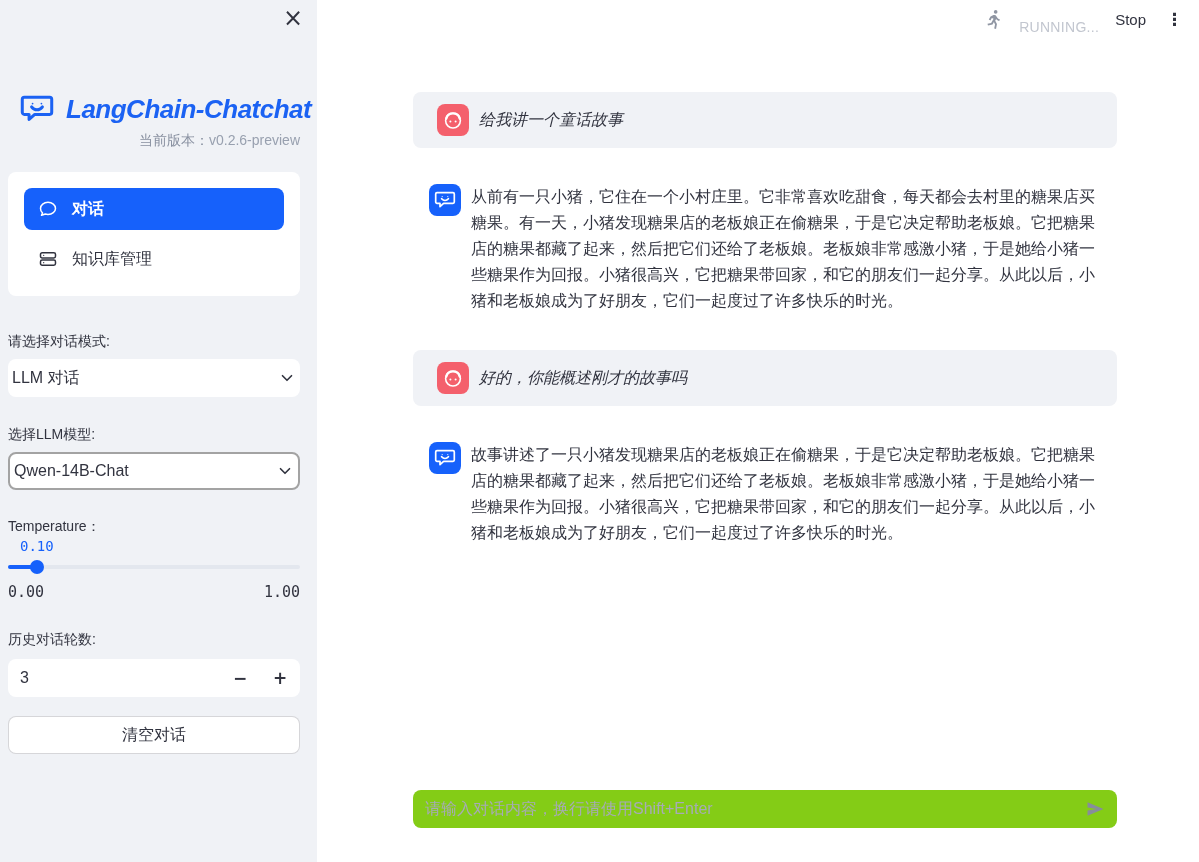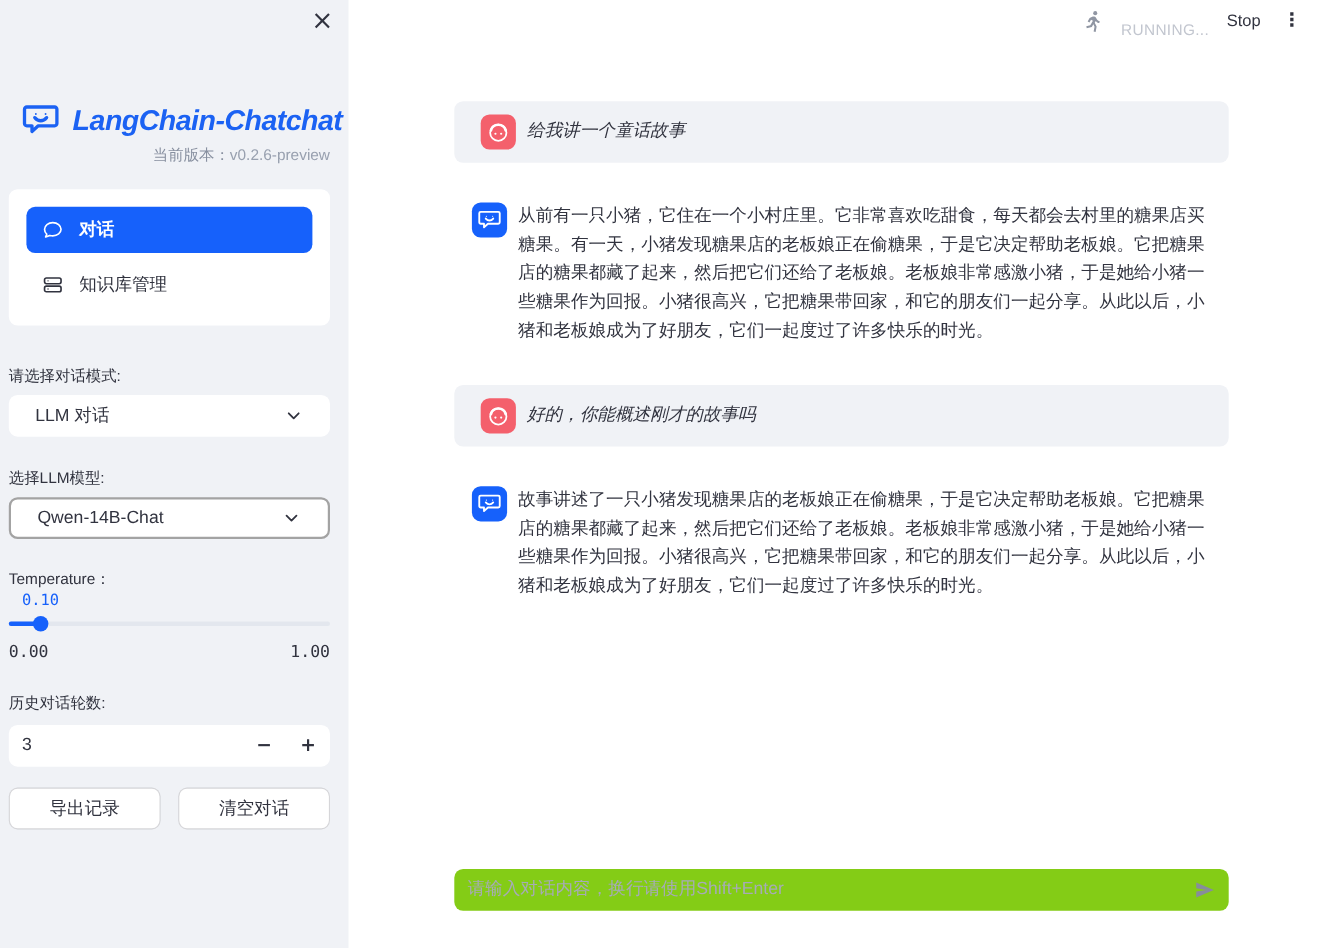--- a/index.html
+++ b/index.html
@@ -44,21 +44,21 @@
 
   .field-label { margin:0 17px 8px 8px; font-size:14px; color:#31333f; }
   .lbl-mode   { margin-top:37px; }
   .lbl-model  { margin-top:29px; }
   .lbl-temp   { margin-top:28px; margin-bottom:2px; }
   .lbl-hist   { margin-top:30px; margin-bottom:10px; }
 
   .select-box {
     margin:0 17px; height:38px; background:#fff; border-radius:8px;
     display:flex; align-items:center; justify-content:space-between;
-    padding:0 24px; font-size:16px; color:#31333f; cursor:pointer;
+    padding:0 4px; font-size:16px; color:#31333f; cursor:pointer;
     margin-left:8px;
   }
   .select-box.focused { border:2px solid #a3a3a3; }
   .chevron { width:18px; height:18px; color:#31333f; }
 
   .slider-value {
     margin:2px 0 0 20px; font-family:"DejaVu Sans Mono", monospace;
     font-size:14px; color:#1661fb;
   }
   .slider-wrap { margin:6px 17px 0 8px; position:relative; height:14px; cursor:pointer; }
@@ -201,21 +201,20 @@
   </div>
 
   <div class="field-label lbl-hist">历史对话轮数:</div>
   <div class="number-input">
     <span class="number-value">3</span>
     <span class="step-btn">−</span>
     <span class="step-btn">+</span>
   </div>
 
   <div class="btn-row">
-    <div class="side-btn">导出记录</div>
     <div class="side-btn">清空对话</div>
   </div>
 </div>
 
 <div class="main">
 
   <div class="statusbar">
     <svg class="running-icon" viewBox="0 0 24 24" fill="currentColor">
       <circle cx="16" cy="4.3" r="2"></circle>
       <path d="M13.6 7.6l-3.2 1.6-1.9 3.4 1.8.9 1.5-2.6 1.9.9-2.6 4.6-4 .9.5 1.9 5-1.2 1.5-2.6 1.2 2.5-.9 4.6 2 .4 1-5.4-1.9-3.6 1-1.9c.8 1.1 2 1.9 3.5 2.2l.5-1.9c-1.3-.3-2.3-1-2.9-2l-1-1.6c-.4-.6-1-1-1.7-1.1z"></path>

